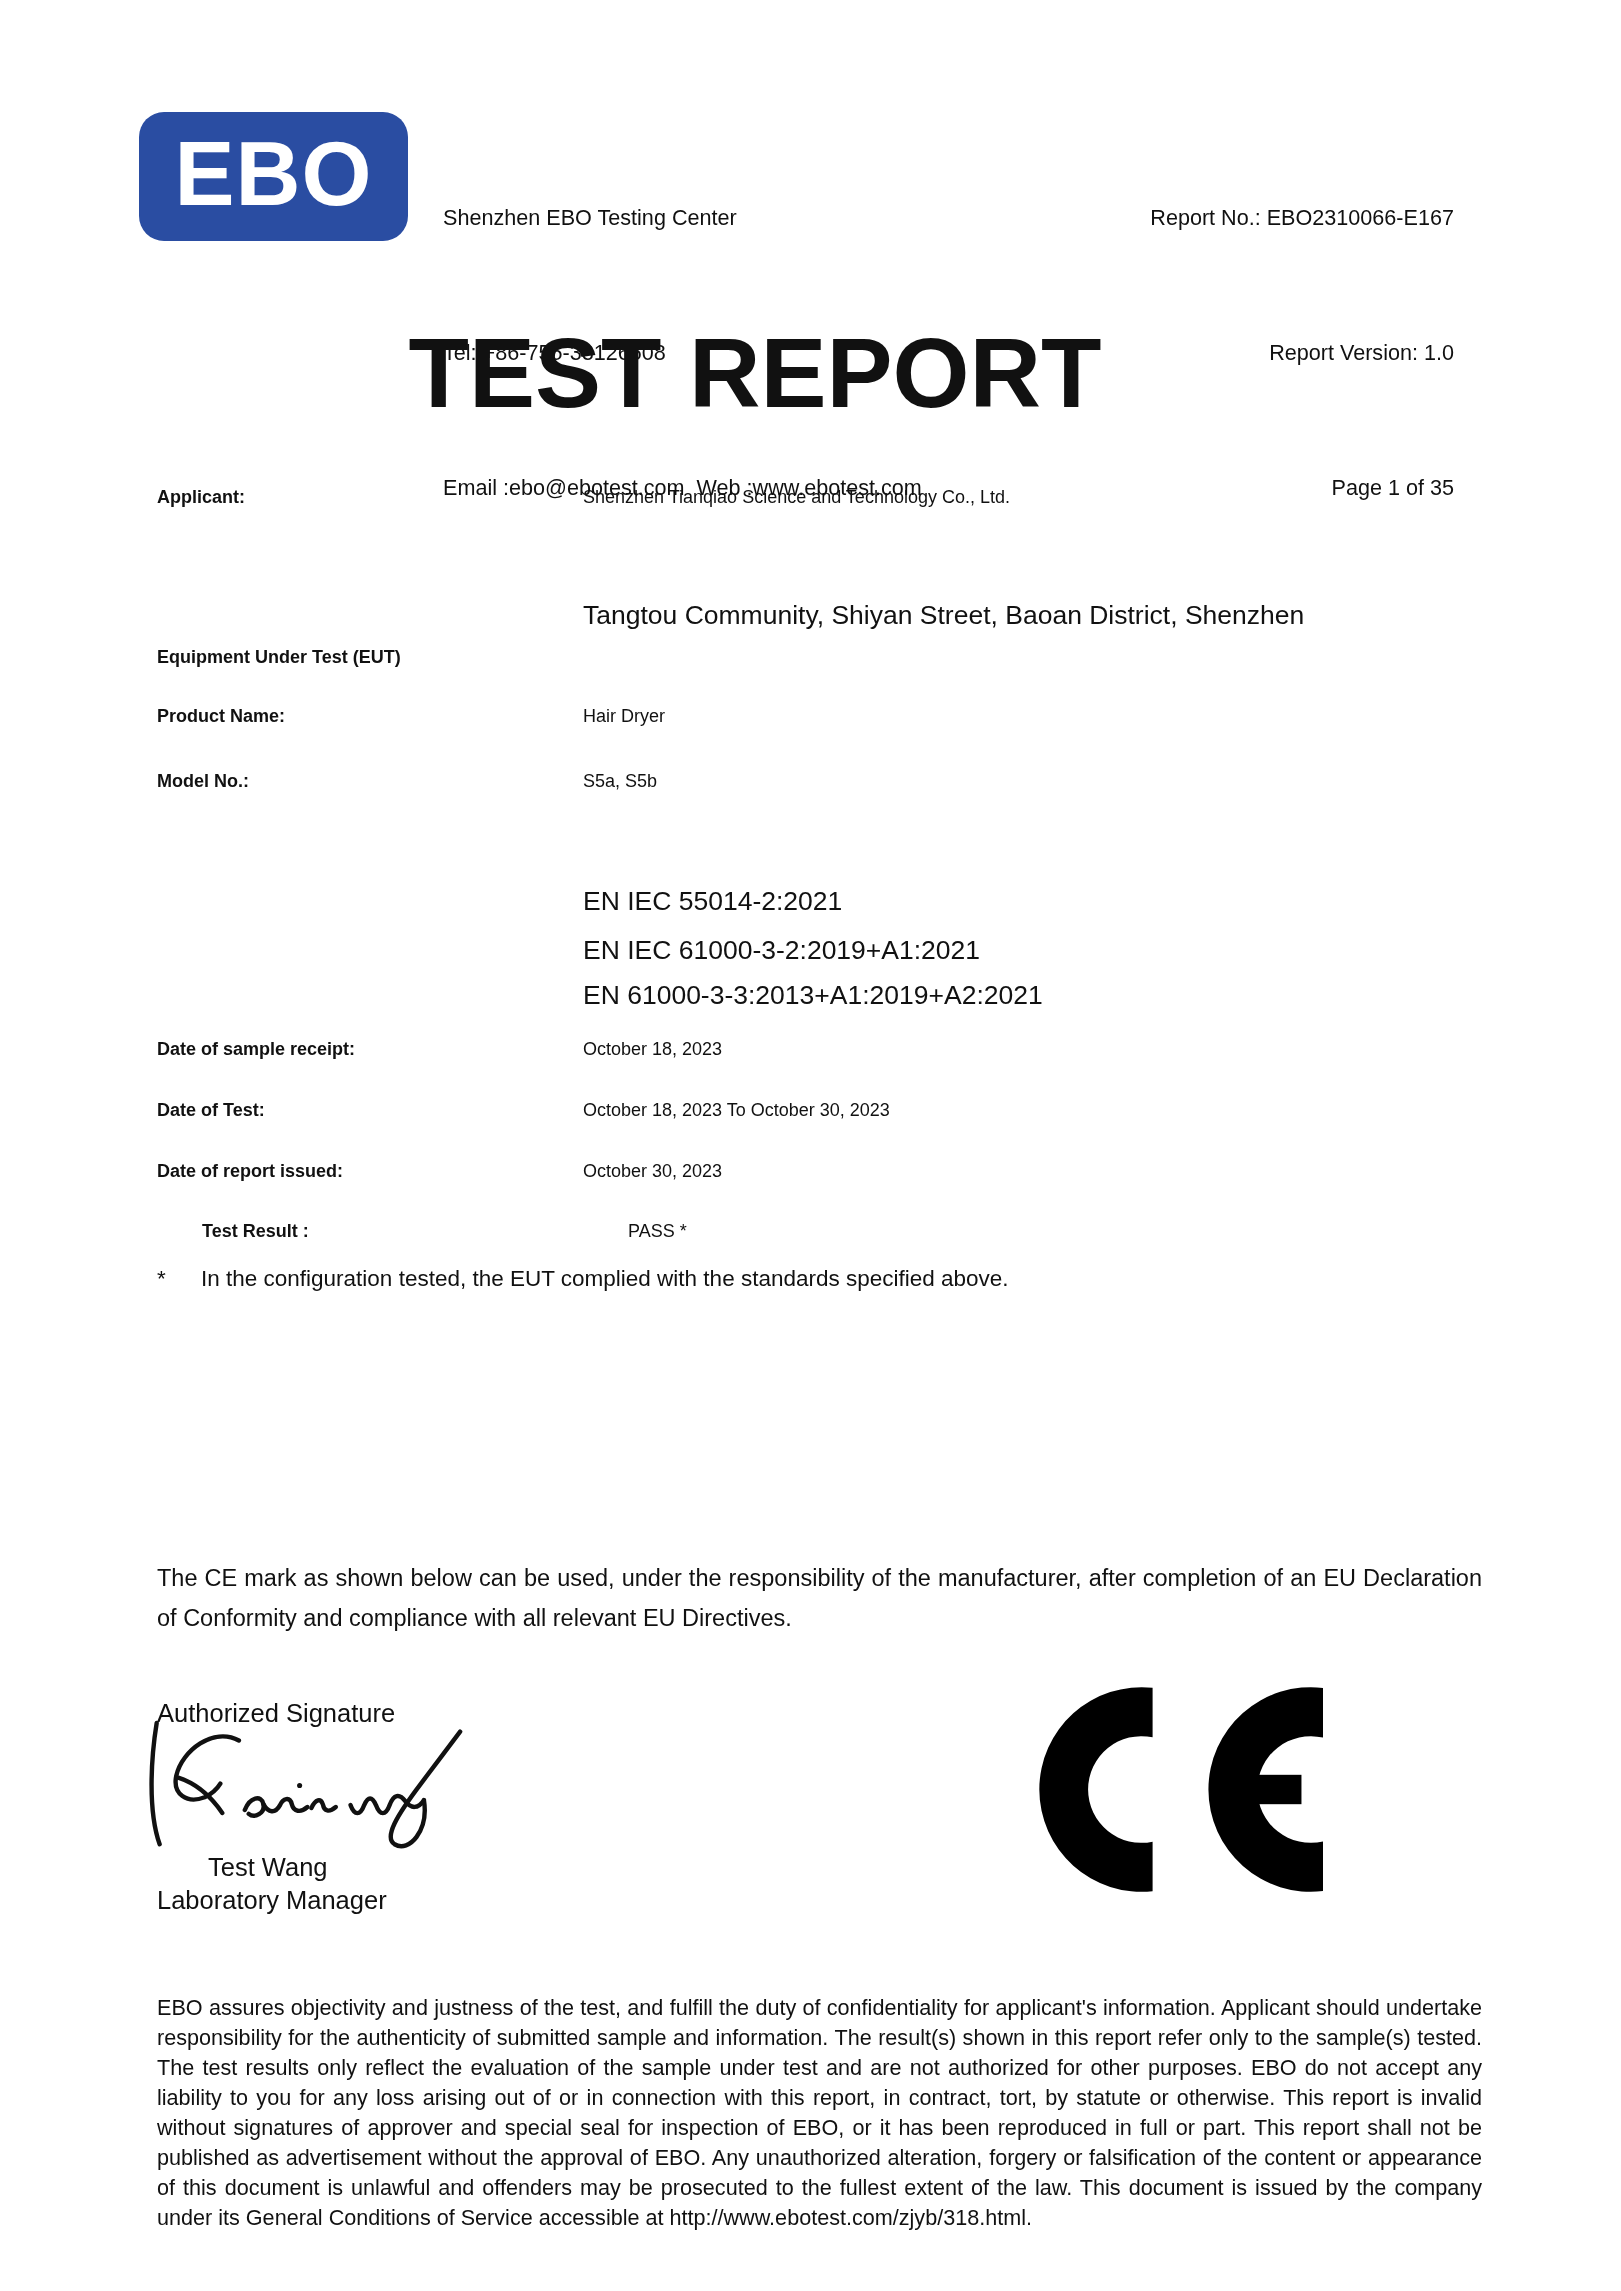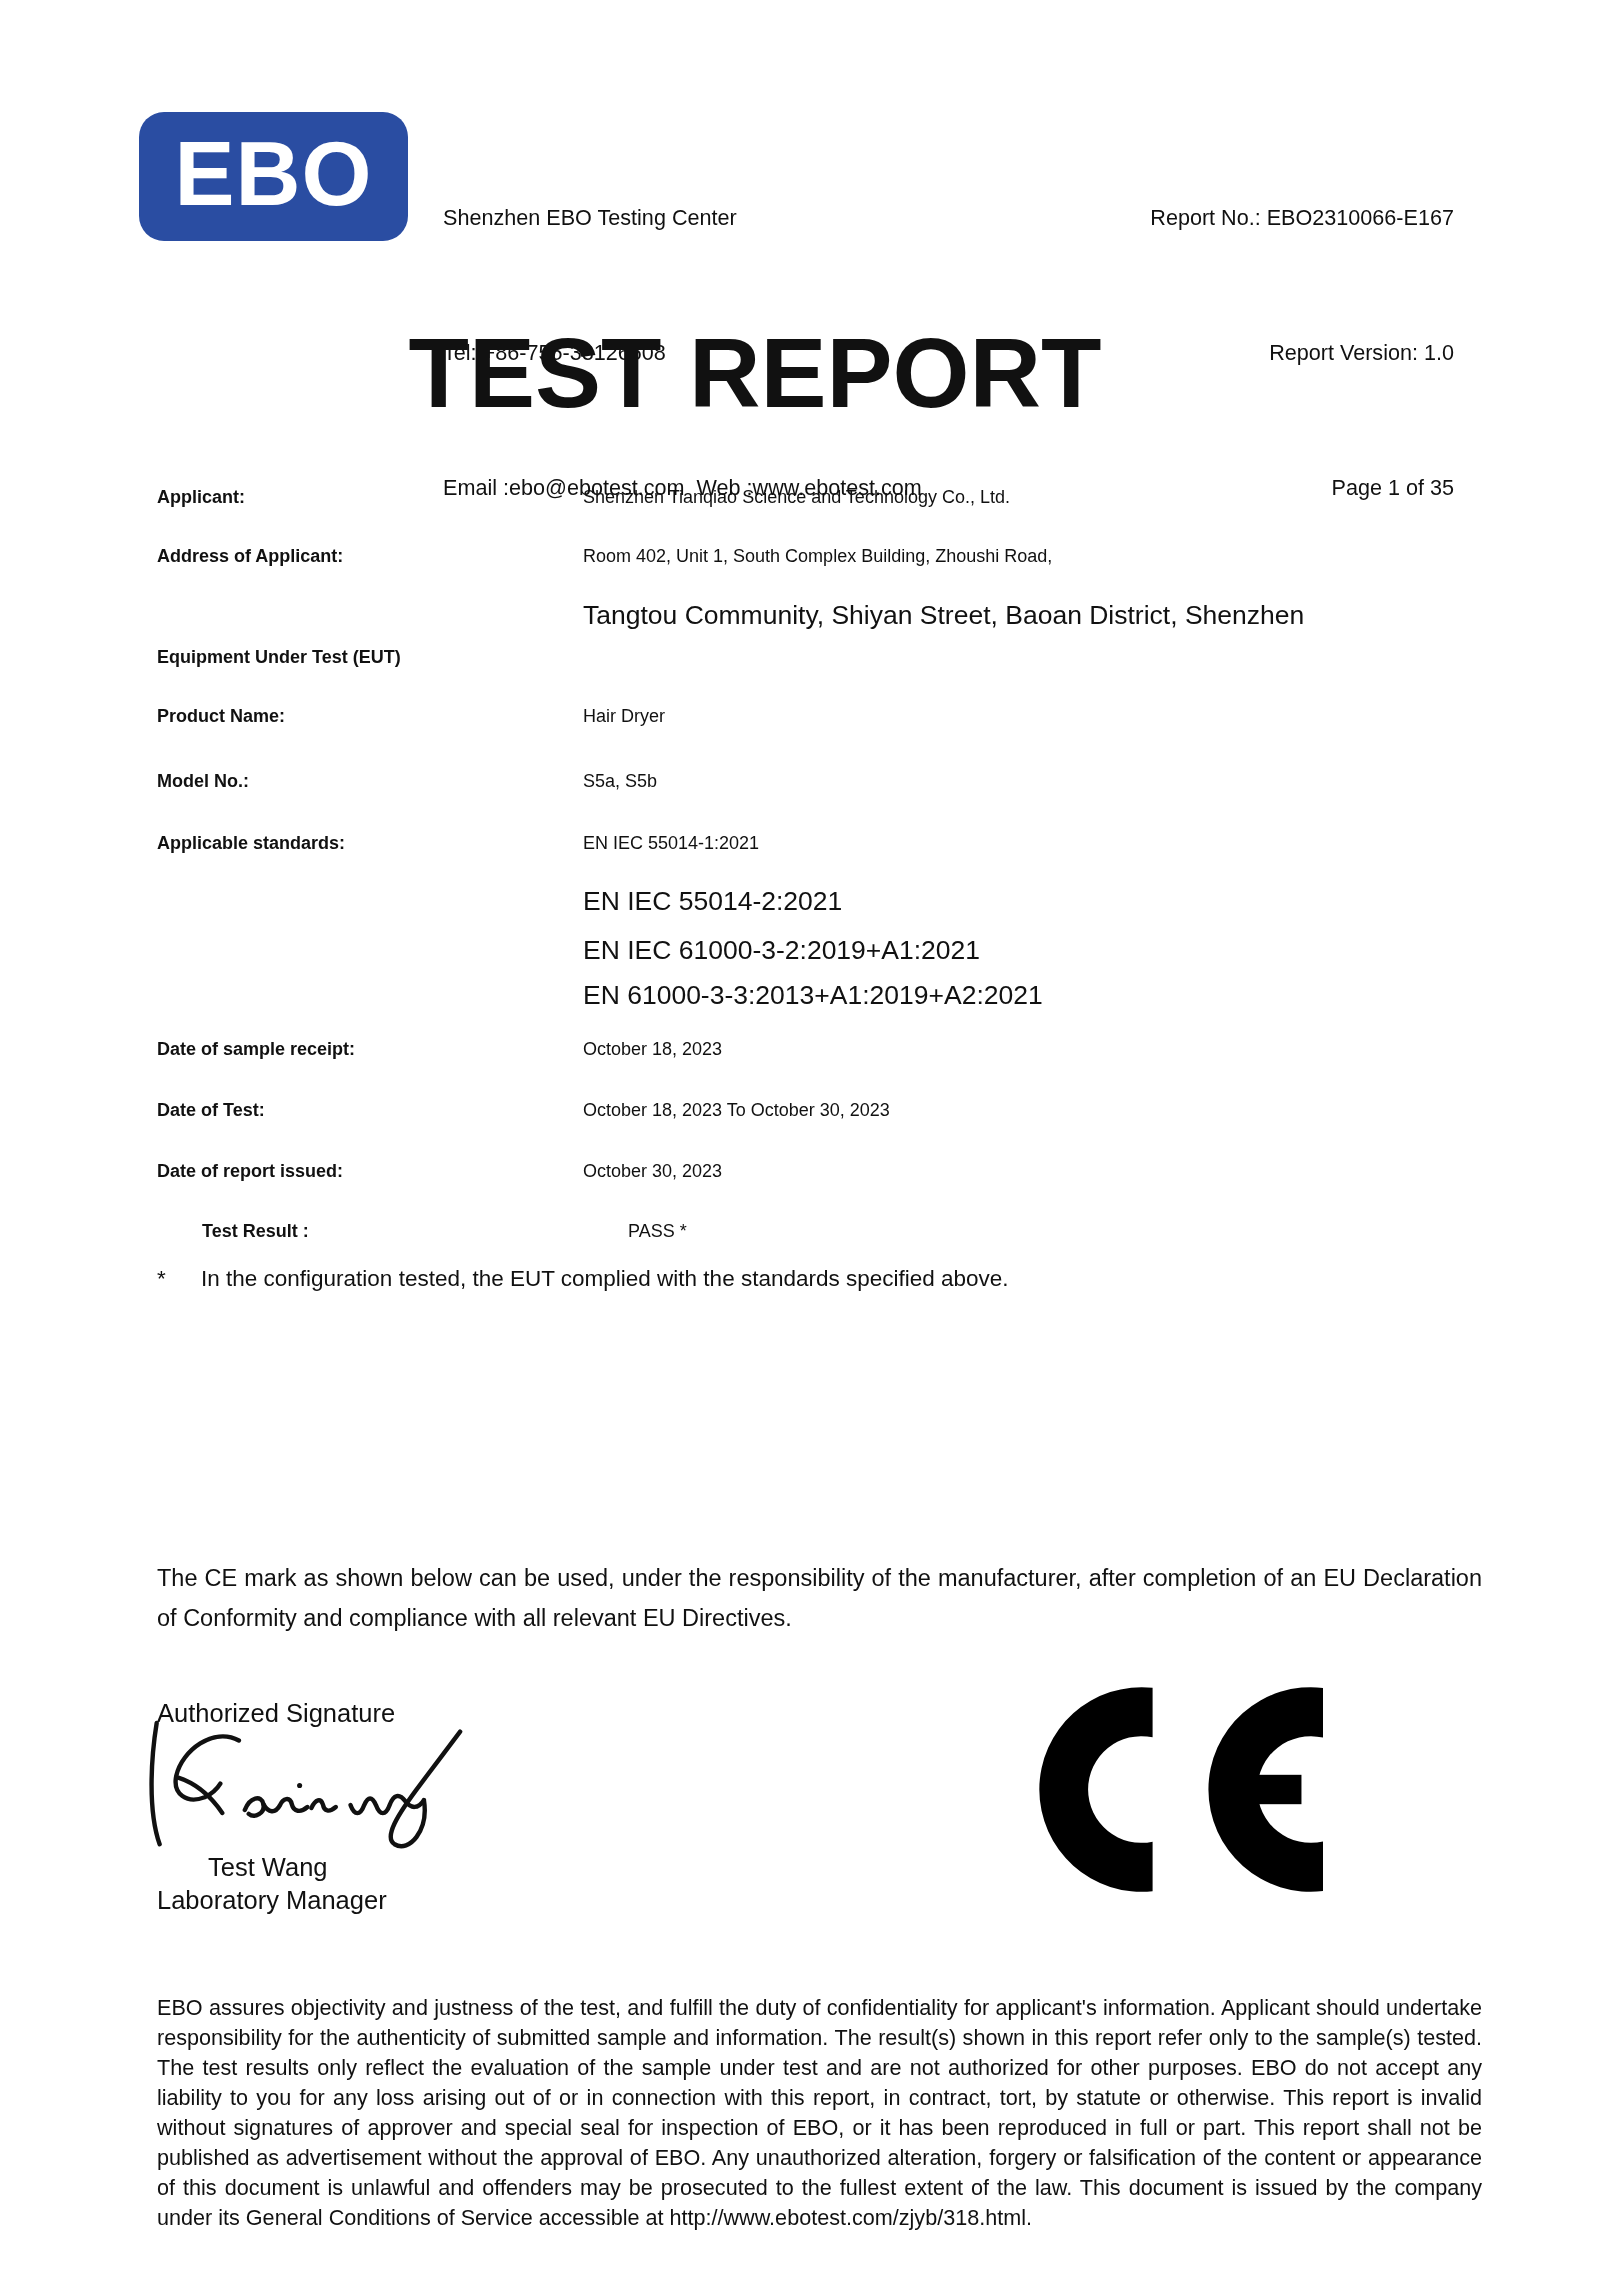--- a/index.html
+++ b/index.html
@@ -71,42 +71,34 @@
     <div>Page 1 of 35</div>
   </div>
 
   <div class="abs title">TEST REPORT</div>
 
   <div class="abs row" style="top:486px;">
     <span class="lbl">Applicant:</span>
     <span class="val">Shenzhen Tianqiao Science and Technology Co., Ltd.</span>
   </div>
 
-  <div class="abs row" style="top:545px;">
-    <span class="lbl">Address of Applicant:</span>
-    <span class="val">Room 402, Unit 1, South Complex Building, Zhoushi Road,</span>
-  </div>
   <div class="abs valline" style="top:599px;">Tangtou Community, Shiyan Street, Baoan District, Shenzhen</div>
 
   <div class="abs section-head" style="top:647px;">Equipment Under Test (EUT)</div>
 
   <div class="abs row" style="top:705px;">
     <span class="lbl">Product Name:</span>
     <span class="val">Hair Dryer</span>
   </div>
 
   <div class="abs row" style="top:770px;">
     <span class="lbl">Model No.:</span>
     <span class="val">S5a, S5b</span>
   </div>
 
-  <div class="abs row" style="top:832px;">
-    <span class="lbl">Applicable standards:</span>
-    <span class="val">EN IEC 55014-1:2021</span>
-  </div>
   <div class="abs valline" style="top:885px;">EN IEC 55014-2:2021</div>
   <div class="abs valline" style="top:934px;">EN IEC 61000-3-2:2019+A1:2021</div>
   <div class="abs valline" style="top:979px;">EN 61000-3-3:2013+A1:2019+A2:2021</div>
 
   <div class="abs row" style="top:1038px;">
     <span class="lbl">Date of sample receipt:</span>
     <span class="val">October 18, 2023</span>
   </div>
 
   <div class="abs row" style="top:1099px;">

